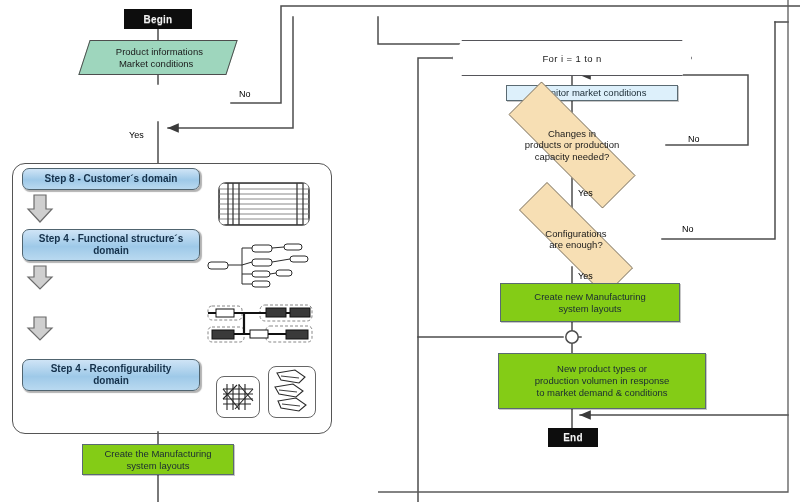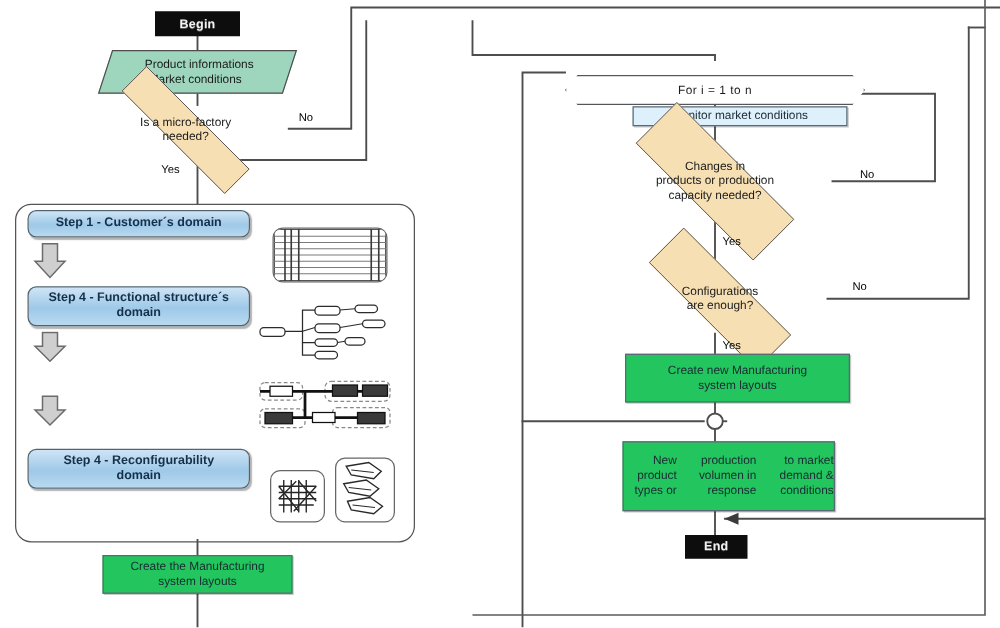--- a/index.html
+++ b/index.html
@@ -19,21 +19,21 @@
   .para > span{display:block;transform:skewX(18deg);}
 
   
   .dia{position:absolute;}
   .dia .shape{position:absolute;inset:0;background:#f7dfb4;border:1.3px solid #4d4d4d;
         transform:rotate(45deg) scale(.707);}
   .dia .txt{position:absolute;inset:0;display:flex;align-items:center;justify-content:center;
         text-align:center;font-size:9.5px;line-height:1.2;color:#1a1a1a;z-index:2;}
 
   
-  .proc{background:#22c55e;border:1.4px solid #5a6a72;color:#1a2a33;font-size:9.5px;line-height:1.25;
+  .proc{background:#84cc16;border:1.4px solid #5a6a72;color:#1a2a33;font-size:9.5px;line-height:1.25;
         box-shadow:1px 1px 0 rgba(0,0,0,.22);}
 
   
   .step{background:linear-gradient(#cfe4f6,#9ec9e8 55%,#b9d9f0);border:1.3px solid #50646f;
         border-radius:7px;color:#14304a;font-size:10px;line-height:1.25;font-weight:600;
         box-shadow:1.5px 1.5px 1px rgba(0,0,0,.3);}
 
   
   .hexwrap{position:absolute;}
   .hex{position:absolute;inset:0;background:#fff;border:1.4px solid #55555a;
@@ -113,36 +113,27 @@
 
   <div class="node term" style="left:124px;top:9px;width:68px;height:20px;">
     <span>Begin</span>
   </div>
 
   <div class="node para" style="left:84px;top:40px;width:148px;height:35px;flex-direction:column;">
     <span>Product informations</span>
     <span>Market conditions</span>
   </div>
 
-  <div class="dia" style="left:66px;top:84px;width:165px;height:40px;">
-    <div class="shape"></div>
-    <div class="txt">
-      <div>
-        <div>Is a micro-factory</div>
-        <div>needed?</div>
-      </div>
-    </div>
-  </div>
   <div class="lbl" style="left:239px;top:89px;">No</div>
   <div class="lbl" style="left:129px;top:130px;">Yes</div>
 
   <div class="round-cont" style="left:12px;top:163px;width:318px;height:269px;"></div>
 
   <div class="node step" style="left:22px;top:168px;width:178px;height:22px;">
-    <span>Step 1 - Customer´s domain</span>
+    <span>Step 8 - Customer´s domain</span>
   </div>
   <div class="thumb" style="left:76px;top:178px;width:244px;height:50px;z-index:-1;"></div>
   <div class="thumb" style="left:218px;top:182px;width:90px;height:42px;">
     <svg width="90" height="42" viewBox="0 0 90 42">
       <rect x="0.5" y="0.5" width="89" height="41" fill="#fff" stroke="#555" stroke-width="1"></rect>
       <g stroke="#7a7a7a" stroke-width="0.9">
         <line x1="0" y1="6" x2="90" y2="6"></line>
           <line x1="0" y1="11" x2="90" y2="11"></line>
         <line x1="0" y1="16" x2="90" y2="16"></line>
           <line x1="0" y1="21" x2="90" y2="21"></line>
@@ -257,21 +248,21 @@
         <path d="M12,9 L30,11 M10,23 L28,25 M13,37 L31,39"></path>
       </g>
     </svg>
   </div>
 
   <div class="node proc" style="left:82px;top:444px;width:152px;height:31px;flex-direction:column;">
     <span>Create the Manufacturing</span>
     <span>system layouts</span>
   </div>
 
-  <div class="hexwrap" style="left:452px;top:60px;width:240px;height:24px;">
+  <div class="hexwrap" style="left:452px;top:40px;width:240px;height:36px;">
     <div class="hex"></div>
     <div class="hexin">For i  =  1   to   n</div>
   </div>
 
   <div class="node proc" style="left:506px;top:85px;width:172px;height:16px;background:#ddf0fb;">
     <span>Monitor market conditions</span>
   </div>
 
   <div class="dia" style="left:478px;top:112px;width:188px;height:66px;">
     <div class="shape"></div>
@@ -296,21 +287,21 @@
     </div>
   </div>
   <div class="lbl" style="left:682px;top:224px;">No</div>
   <div class="lbl" style="left:578px;top:271px;">Yes</div>
 
   <div class="node proc" style="left:500px;top:283px;width:180px;height:39px;flex-direction:column;">
     <span>Create new Manufacturing</span>
     <span>system layouts</span>
   </div>
 
-  <div class="node proc" style="left:498px;top:353px;width:170px;height:56px;text-align:right;">
+  <div class="node proc" style="left:498px;top:353px;width:208px;height:56px;flex-direction:column;text-align:right;">
     <span>New product types or</span>
     <span>production volumen in response</span>
     <span>to market demand &amp; conditions</span>
   </div>
 
   <div class="node term" style="left:548px;top:428px;width:50px;height:19px;">
     <span>End</span>
   </div>
 
 </div>

